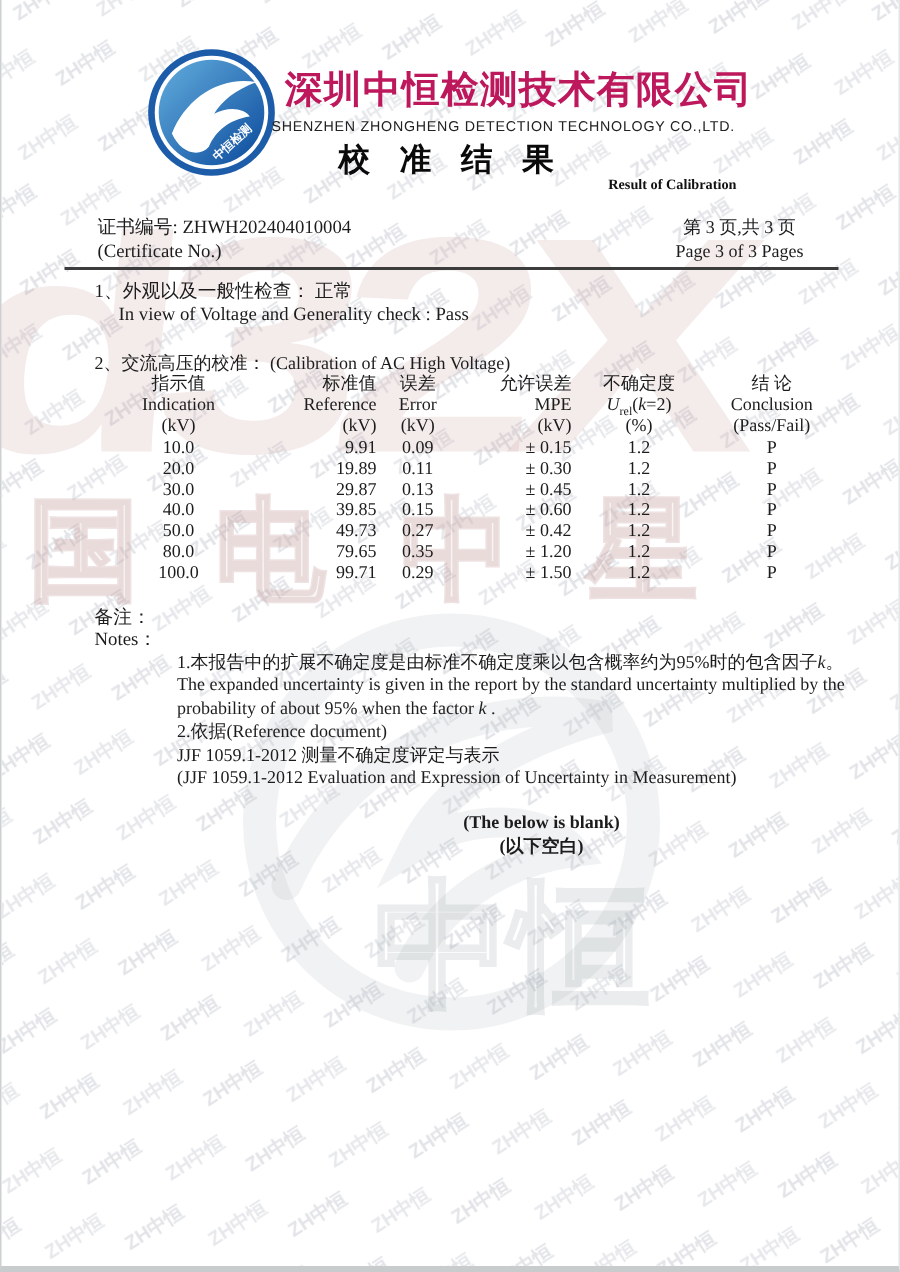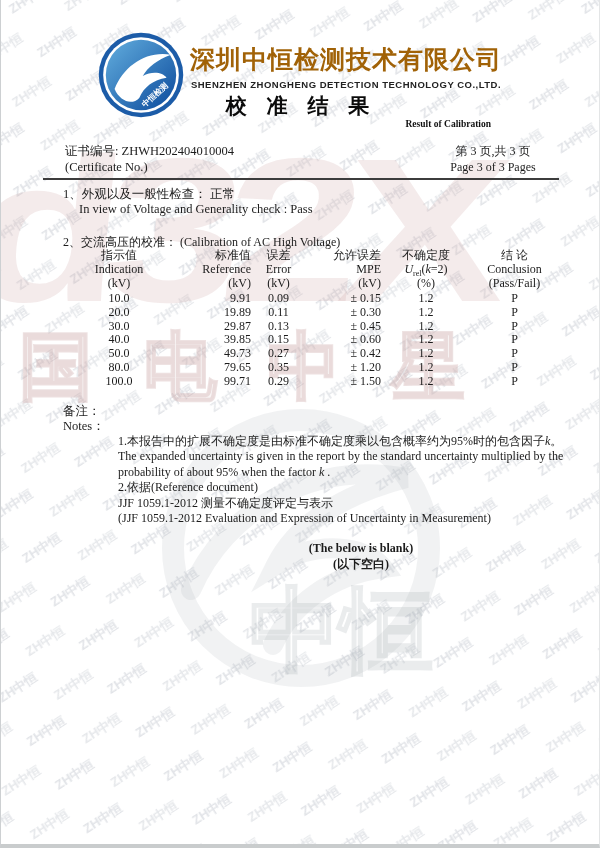--- a/index.html
+++ b/index.html
@@ -17,23 +17,23 @@
     transform-origin:left top; white-space:nowrap; pointer-events:none;}
   .wm-chars{position:absolute; left:18px; top:318px; z-index:0; white-space:nowrap;
     font-family:"Liberation Sans", sans-serif; font-weight:900; font-size:74px;
     color:rgba(205,170,170,0.12); -webkit-text-stroke:2px rgba(198,160,160,0.30);
     letter-spacing:50px; pointer-events:none;}
   .wm-circle-svg{position:absolute; left:130px; top:400px; z-index:0; pointer-events:none;}
   
   .content{position:absolute; left:0; top:0; width:600px; height:848px; z-index:1;}
   .logo{position:absolute; left:96px; top:31px; width:88px; height:88px;}
   .company-cn{position:absolute; left:185px; top:43px; width:320px; text-align:center;
-    font-family:"Liberation Sans", sans-serif; font-weight:bold; font-size:25px; letter-spacing:1px; color:#a16207; white-space:nowrap;}
-  .company-en{position:absolute; left:180px; top:79px; width:330px; text-align:center;
-    font-family:"Liberation Sans", sans-serif; font-weight:bold; font-size:9.5px; letter-spacing:0.5px; color:#222; white-space:nowrap;}
+    font-family:"Liberation Sans", sans-serif; font-weight:bold; font-size:25px; letter-spacing:1px; color:#be185d; white-space:nowrap;}
+  .company-en{position:absolute; left:180px; top:79px; width:330px; text-align:left;
+    font-family:"Liberation Sans", sans-serif; font-weight:normal; font-size:9.5px; letter-spacing:0.5px; color:#222; white-space:nowrap;}
   .title-cn{position:absolute; left:110px; top:92px; width:380px; text-align:center;
     font-family:"Liberation Sans", sans-serif; font-weight:600; font-size:21px; letter-spacing:7px; color:#0a0a0a; white-space:nowrap;}
   .title-en{position:absolute; left:110px; top:119px; width:380px; text-align:right;
     font-weight:bold; font-size:9.5px; color:#111;}
   .cert-left{position:absolute; left:64px; top:144px; font-size:12.5px; line-height:15.5px;}
   .cert-right{position:absolute; right:40px; top:144px; width:136px; text-align:center; font-size:12px; line-height:15.5px;}
   .rule{position:absolute; left:42px; top:178px; width:516px; height:2px; background:#3c3c3c;}
   .s1-cn{position:absolute; left:62px; top:186px; font-size:12.5px;}
   .s1-en{position:absolute; left:78px; top:202px; font-size:12.5px;}
   .s2{position:absolute; left:62px; top:234px; font-size:12px;text-align:center;}

